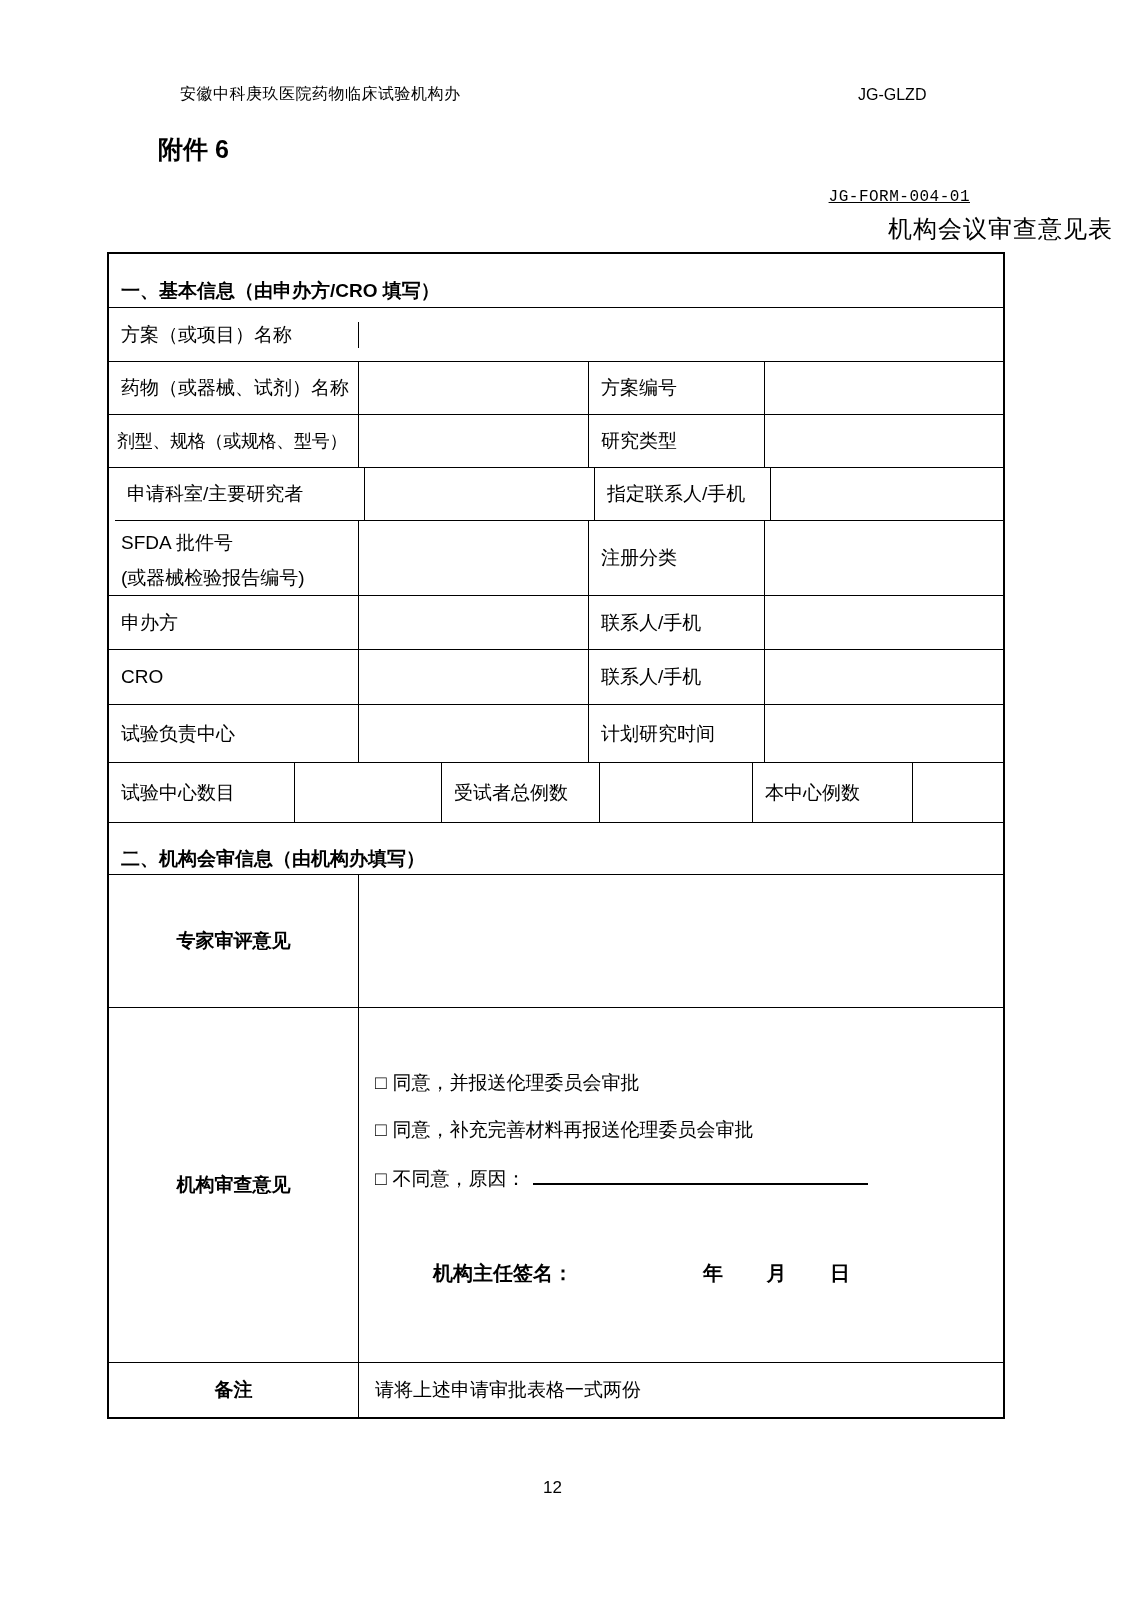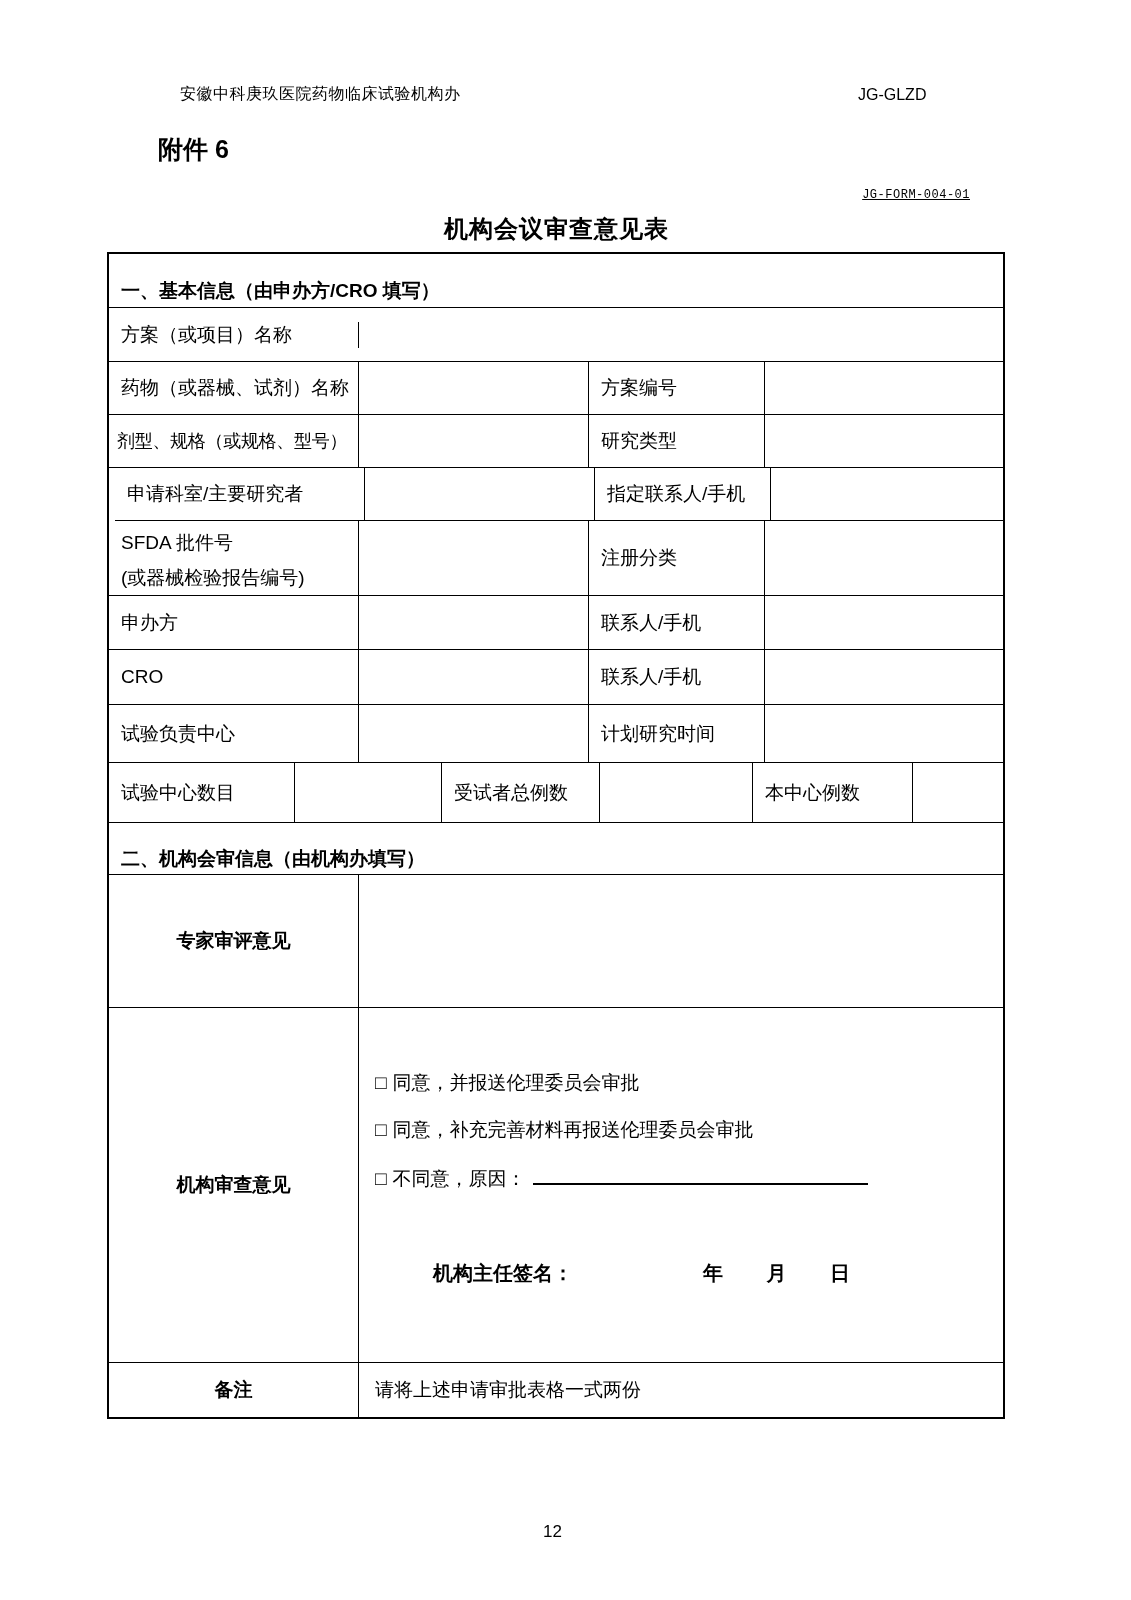--- a/index.html
+++ b/index.html
@@ -5,26 +5,26 @@
   html,body{margin:0;padding:0;}
   body{
     width:1131px;height:1600px;background:#ffffff;color:#000;
     font-family:"Liberation Sans","DejaVu Sans",sans-serif;
     position:relative;overflow:hidden;
   }
   
   .doc-header-left{position:absolute;left:180px;top:84px;font-size:16px;letter-spacing:.5px;}
   .doc-header-right{position:absolute;left:858px;top:86px;font-size:16px;}
   .attachment-label{position:absolute;left:158px;top:133px;font-size:25px;font-weight:600;}
-  .form-code{position:absolute;right:161px;top:188px;font-size:12px;
+  .form-code{position:absolute;right:161px;top:188px;font-size:16px;
     font-family:"Liberation Mono","DejaVu Sans Mono",monospace;
     text-decoration:underline;letter-spacing:.5px;}
-  .doc-title{position:absolute;left:0;top:213px;width:1113px;text-align:center;
-    font-size:24px;font-weight:bold;letter-spacing:1px;}
-  .page-number{position:absolute;left:0;top:1478px;width:1105px;text-align:center;font-size:17px;margin-top:44px;}
+  .doc-title{position:absolute;left:0;top:213px;width:1113px;text-align:right;
+    font-size:24px;font-weight:normal;letter-spacing:1px;}
+  .page-number{position:absolute;left:0;top:1478px;width:1105px;text-align:center;font-size:17px;}
 
   
   .tbl{position:absolute;left:107px;top:252px;width:898px;
     border:2px solid #000;box-sizing:border-box;background:#fff;}
   .row{display:flex;border-bottom:1px solid #000;box-sizing:border-box;}
   .row:last-child{border-bottom:none;}
   .c{border-right:1px solid #000;box-sizing:border-box;display:flex;
      align-items:center;padding:0 12px;font-size:19px;overflow:hidden;white-space:nowrap;}
   .c.last{border-right:none;flex:1;}
   .sec-head{font-weight:bold;font-size:19px;padding:0 12px;display:flex;align-items:center;margin-top:20px;}

